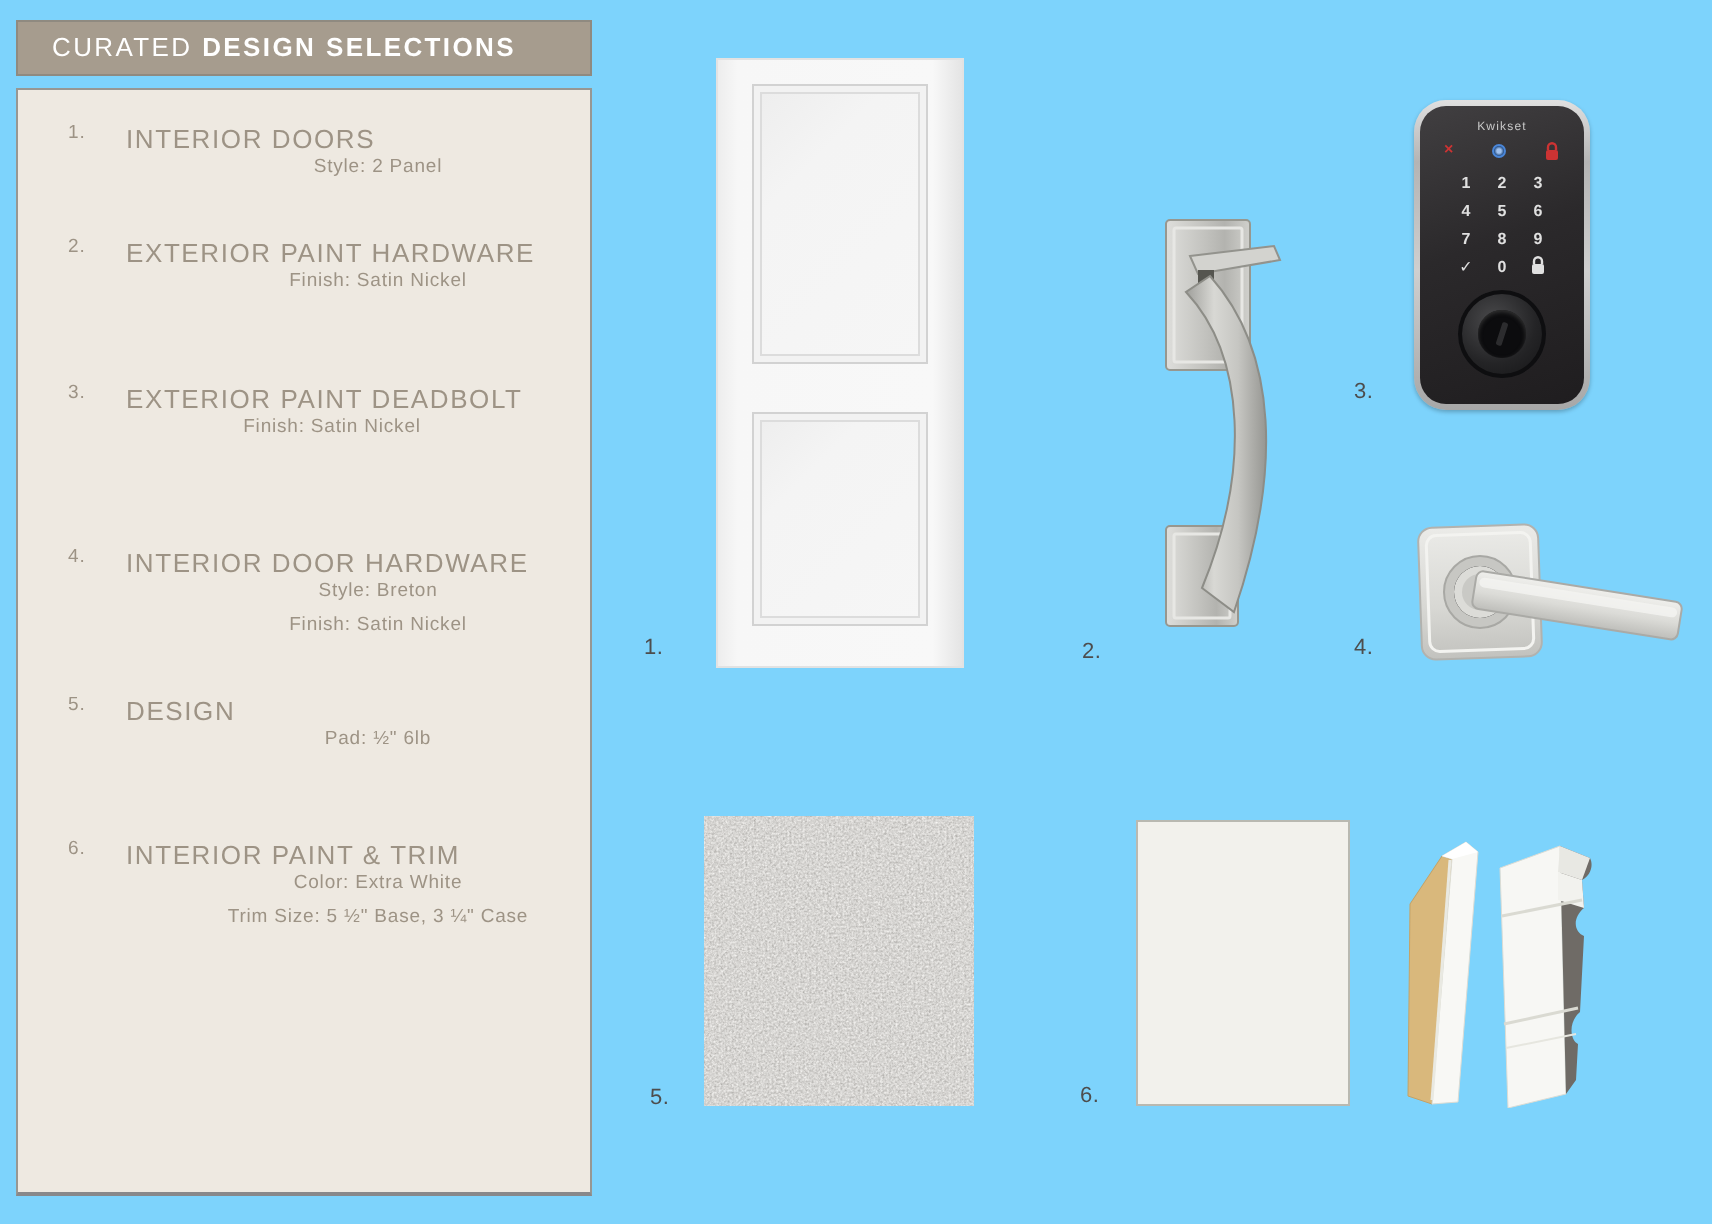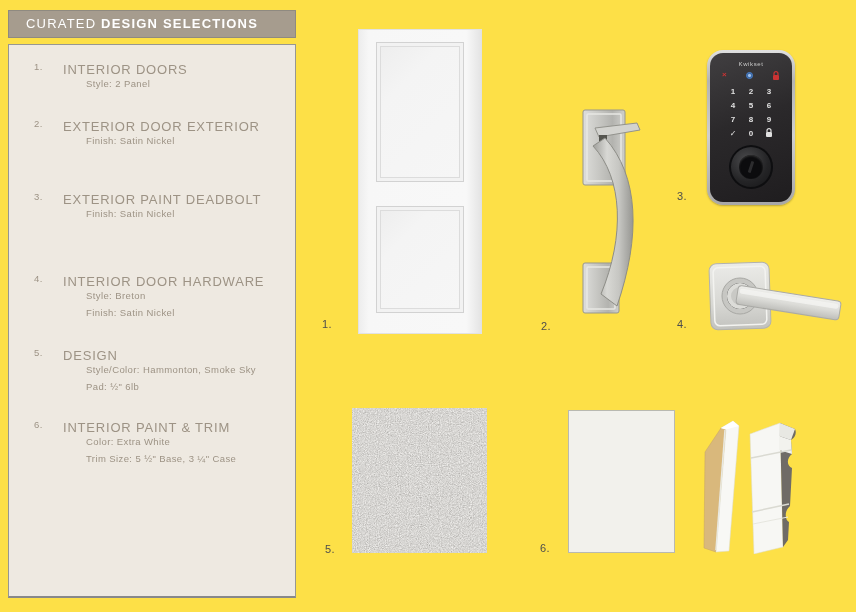--- a/index.html
+++ b/index.html
@@ -1,40 +1,40 @@
 <!DOCTYPE html>
 <html><head>
 <meta charset="utf-8">
 <style>
   * { margin:0; padding:0; box-sizing:border-box; }
   html,body { background:#ffffff; }
   body { font-family:"Liberation Sans","DejaVu Sans",sans-serif; }
   .page {
-    position:relative; width:856px; height:612px; background:#fde047;
+    position:relative; width:856px; height:612px; background:#7dd3fc;
     overflow:hidden; margin:0 auto;
   }
 
   
   .title-band {
     position:absolute; left:8px; top:10px; width:288px; height:28px;
     background:#a69c8e; border:1px solid #8f8a80;
     color:#ffffff; font-size:13px; line-height:26px;
     letter-spacing:1.2px; padding-left:17px; white-space:nowrap;
   }
   .title-band .t-reg { font-weight:400; }
   .title-band .t-bold { font-weight:700; }
 
   .list-panel {
     position:absolute; left:8px; top:44px; width:288px; height:554px;
     background:#eee9e1; border:1px solid #979792; border-bottom:2px solid #88888a;
   }
   .sel-item { position:absolute; left:0; width:288px; color:#9d9385; }
   .sel-num   { position:absolute; left:25px; top:0; font-size:9.5px; line-height:13px; letter-spacing:.5px; }
   .sel-title { position:absolute; left:54px; top:3px; font-size:13px; line-height:13px; letter-spacing:.8px; }
-  .sel-details { position:absolute; left:77px; top:17px; width:206px; }
+  .sel-details { position:absolute; left:77px; top:17px; width:206px;text-align:center; }
   .sel-details p { font-size:9.5px; line-height:13px; letter-spacing:.4px; margin:0 0 4px 0; }
 
   
   .fig-label { position:absolute; color:#4d4d4d; font-size:11px; letter-spacing:.3px; }
 
   
   .door {
     position:absolute; left:358px; top:29px; width:124px; height:305px;
     background:linear-gradient(90deg,#ededed 0,#f7f7f7 8%,#f8f8f8 88%,#e4e4e4 100%);
     border:1px solid #e2e2e2;
@@ -111,21 +111,21 @@
     <div class="sel-item" style="top:15px">
       <span class="sel-num">1.</span>
       <span class="sel-title">INTERIOR DOORS</span>
       <div class="sel-details">
         <p>Style: 2 Panel</p>
       </div>
     </div>
 
     <div class="sel-item" style="top:72px">
       <span class="sel-num">2.</span>
-      <span class="sel-title">EXTERIOR DOOR EXTERIOR</span>
+      <span class="sel-title">EXTERIOR PAINT HARDWARE</span>
       <div class="sel-details">
         <p>Finish: Satin Nickel</p>
       </div>
     </div>
 
     <div class="sel-item" style="top:145px">
       <span class="sel-num">3.</span>
       <span class="sel-title">EXTERIOR PAINT DEADBOLT</span>
       <div class="sel-details" style="width:160px">
         <p>Finish: Satin Nickel</p>
@@ -138,21 +138,20 @@
       <div class="sel-details">
         <p>Style: Breton</p>
         <p>Finish: Satin Nickel</p>
       </div>
     </div>
 
     <div class="sel-item" style="top:301px">
       <span class="sel-num">5.</span>
       <span class="sel-title">DESIGN</span>
       <div class="sel-details">
-        <p>Style/Color: Hammonton, Smoke Sky</p>
         <p>Pad: ½" 6lb</p>
       </div>
     </div>
 
     <div class="sel-item" style="top:373px">
       <span class="sel-num">6.</span>
       <span class="sel-title">INTERIOR PAINT &amp; TRIM</span>
       <div class="sel-details">
         <p>Color: Extra White</p>
         <p>Trim Size: 5 ½" Base, 3 ¼" Case</p>

